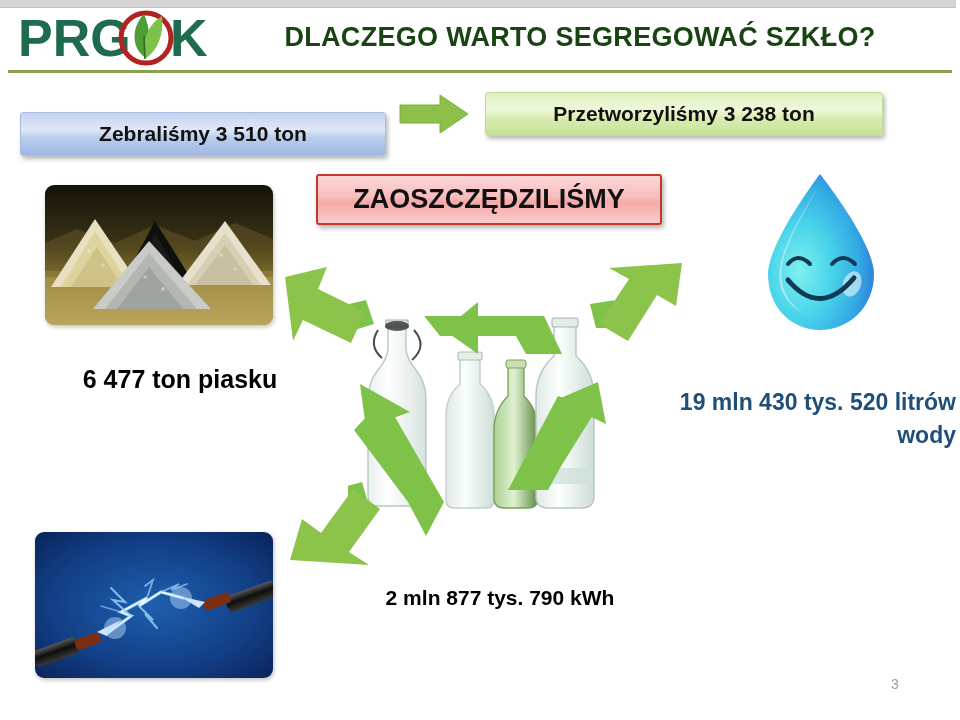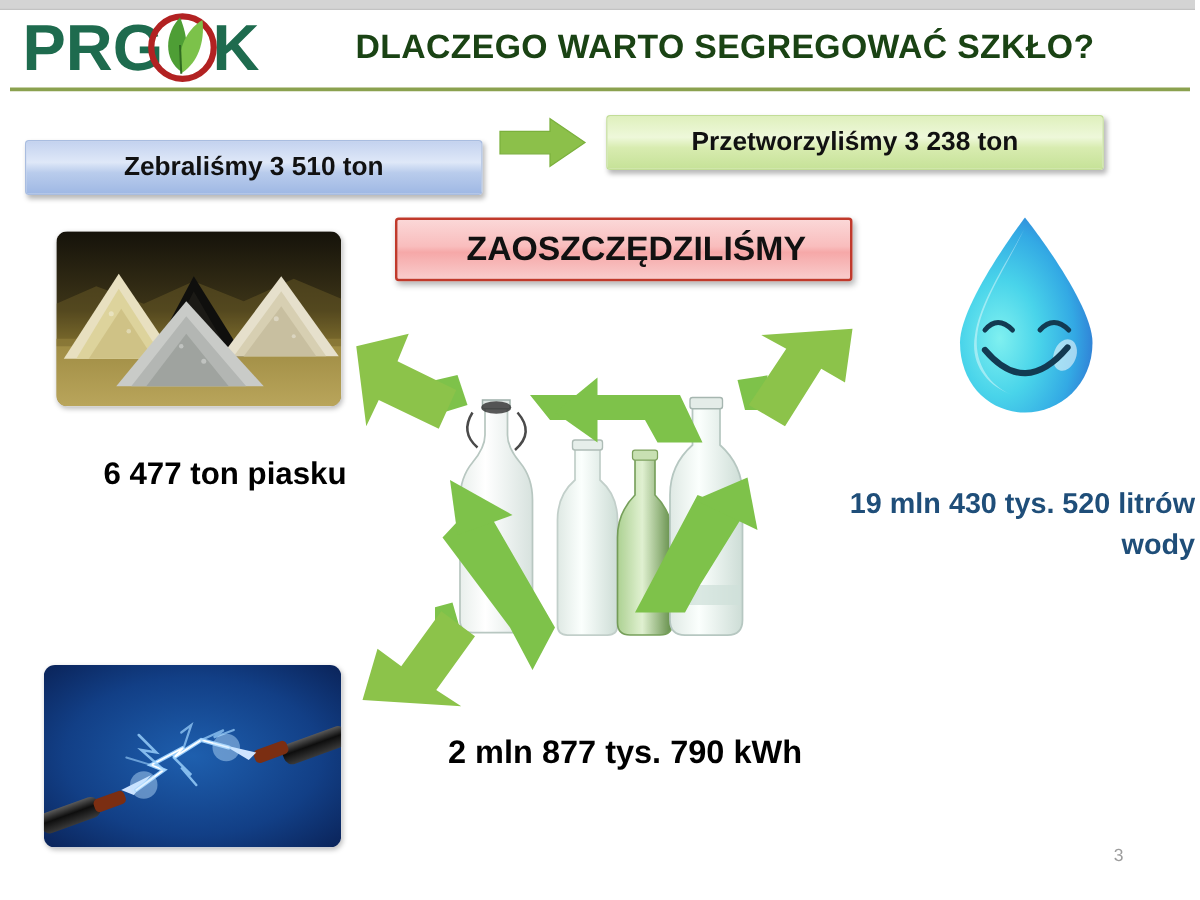--- a/index.html
+++ b/index.html
@@ -94,21 +94,20 @@
     background: linear-gradient(to bottom, #fbd7d7 0%, #f9bdbd 45%, #f6a8a8 55%, #f9cccc 100%);
     border: 2px solid #c0392b;
     border-radius: 3px;
     display: flex;
     align-items: center;
     justify-content: center;
     font-size: 27px;
     font-weight: bold;
     color: #111111;
     box-shadow: 2px 3px 5px rgba(0,0,0,0.3);
-    padding-left: 20px;
   }
 
   
   .photo {
     position: absolute;
     border-radius: 9px;
     overflow: hidden;
   }
   .photo-sand {
     left: 45px; top: 185px;
@@ -157,21 +156,21 @@
     font-size: 23px;
     font-weight: bold;
     line-height: 1.42;
     color: #1f4e79;
   }
   .label-energy-main {
     position: absolute;
     left: 290px; top: 586px;
     width: 420px;
     text-align: center;
-    font-size: 26px;
+    font-size: 21px;
     font-weight: bold;
     color: #000000;
   }
   .label-energy-sub {
     position: absolute;
     left: 290px; top: 632px;
     width: 420px;
     text-align: center;
     font-size: 19px;
     font-weight: bold;

